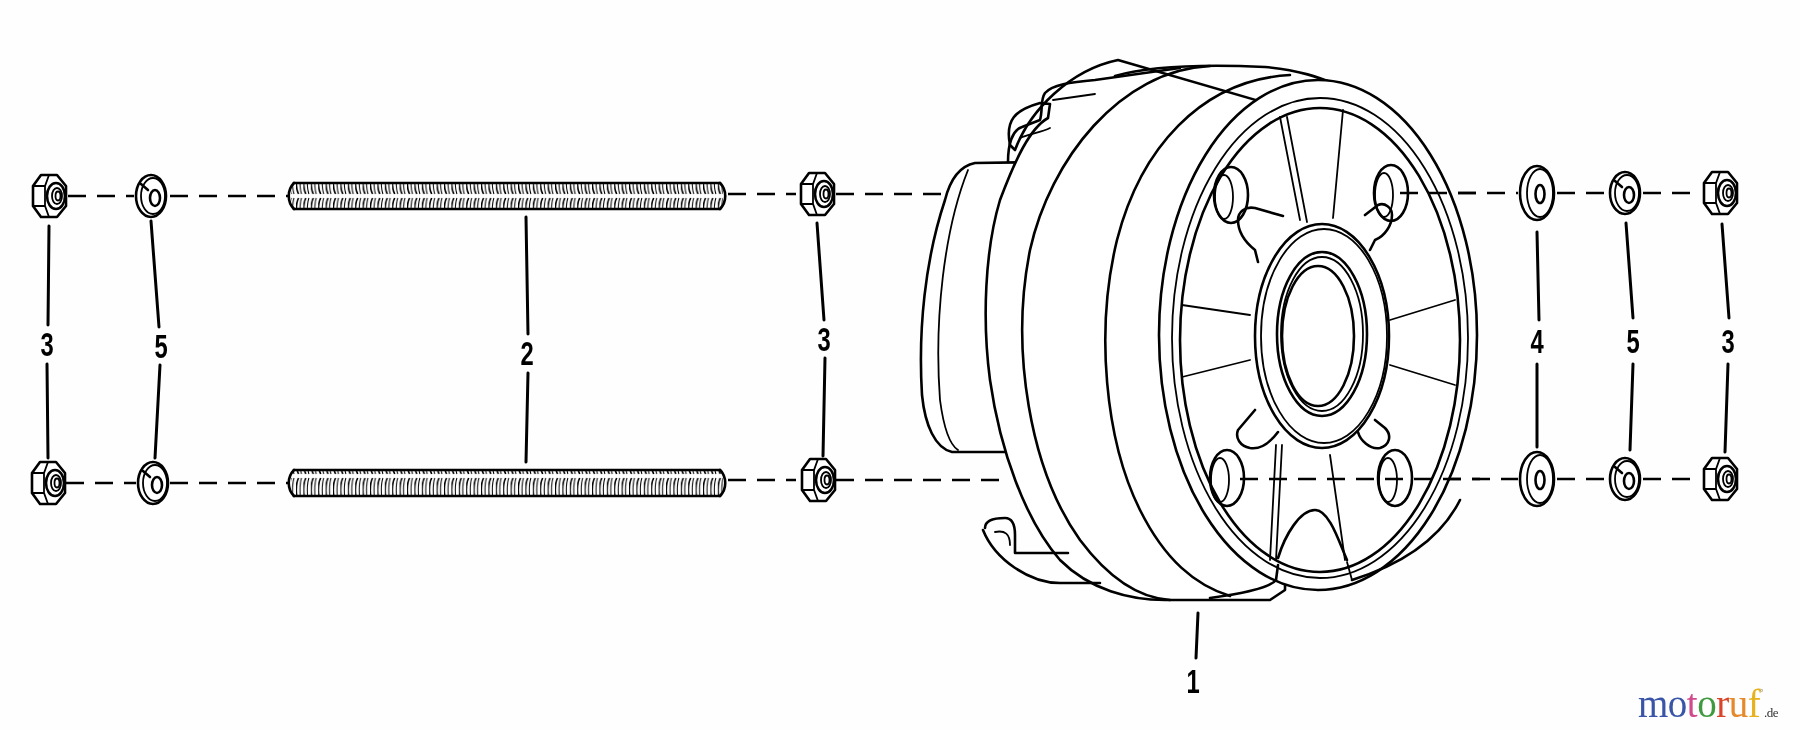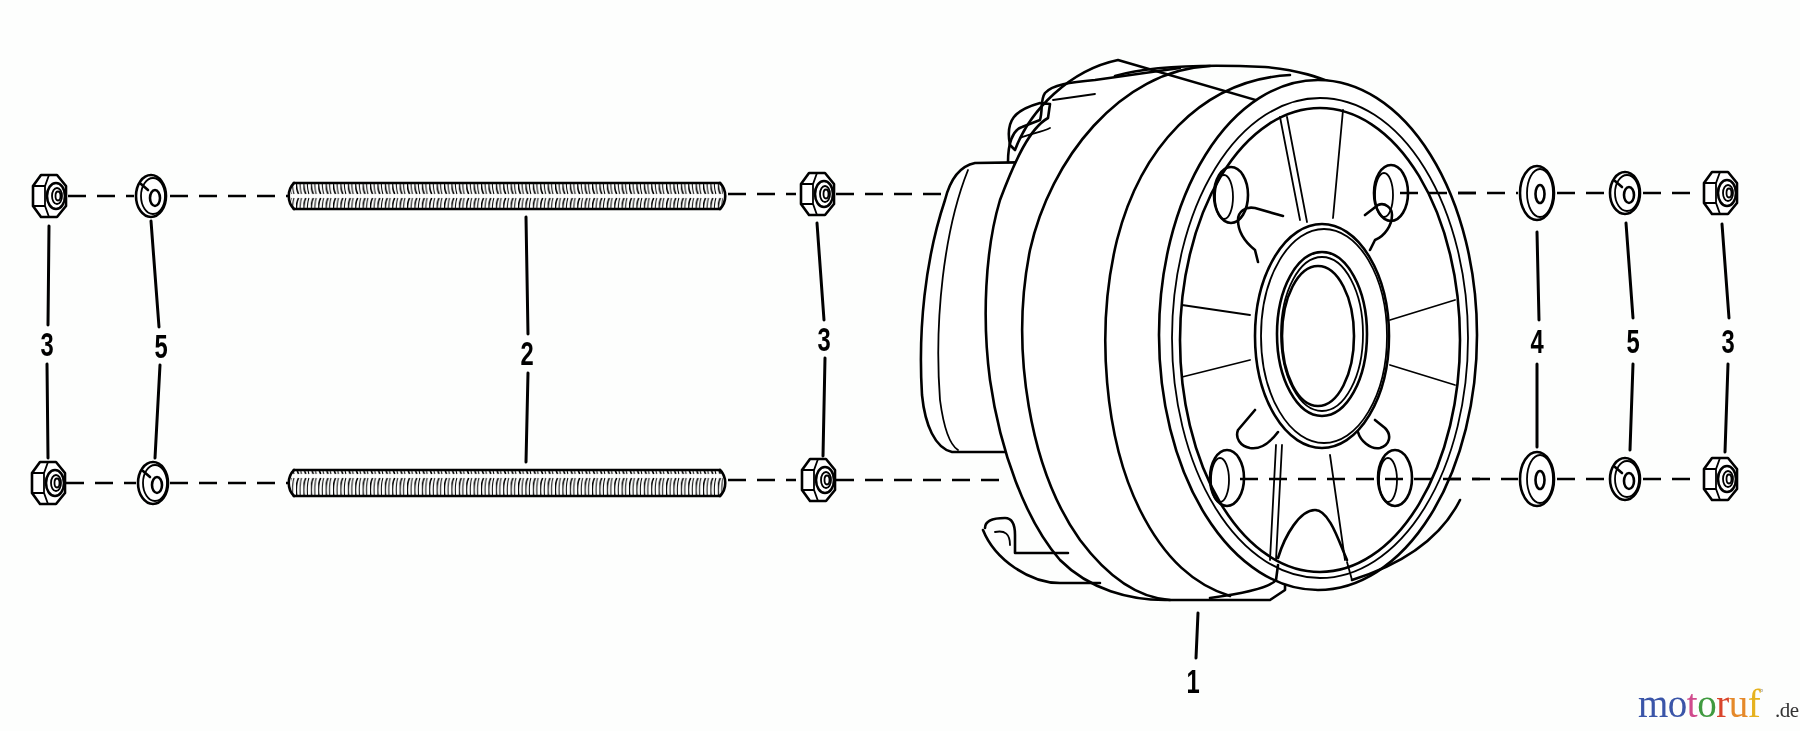--- a/index.html
+++ b/index.html
@@ -31,23 +31,23 @@
       position: absolute;
       left: 1638px;
       top: 684px;
       font-family: "Liberation Serif", "DejaVu Serif", serif;
       font-size: 39px;
       line-height: 1;
       letter-spacing: -0.5px;
       white-space: nowrap;
     }
     .watermark .tld {
-      font-size: 21px;
+      font-size: 13px;
       color: #333;
-      margin-left: 12px;
+      margin-left: 1px;
     }
     .watermark .reg { font-size: 8px; vertical-align: 22px; color: #777; }
   </style>
 </head>
 <body>
 
 <div id="canvas">
 
   <svg id="diagram" width="1800" height="731" viewBox="0 0 1800 731" xmlns="http://www.w3.org/2000/svg">
     <defs>

